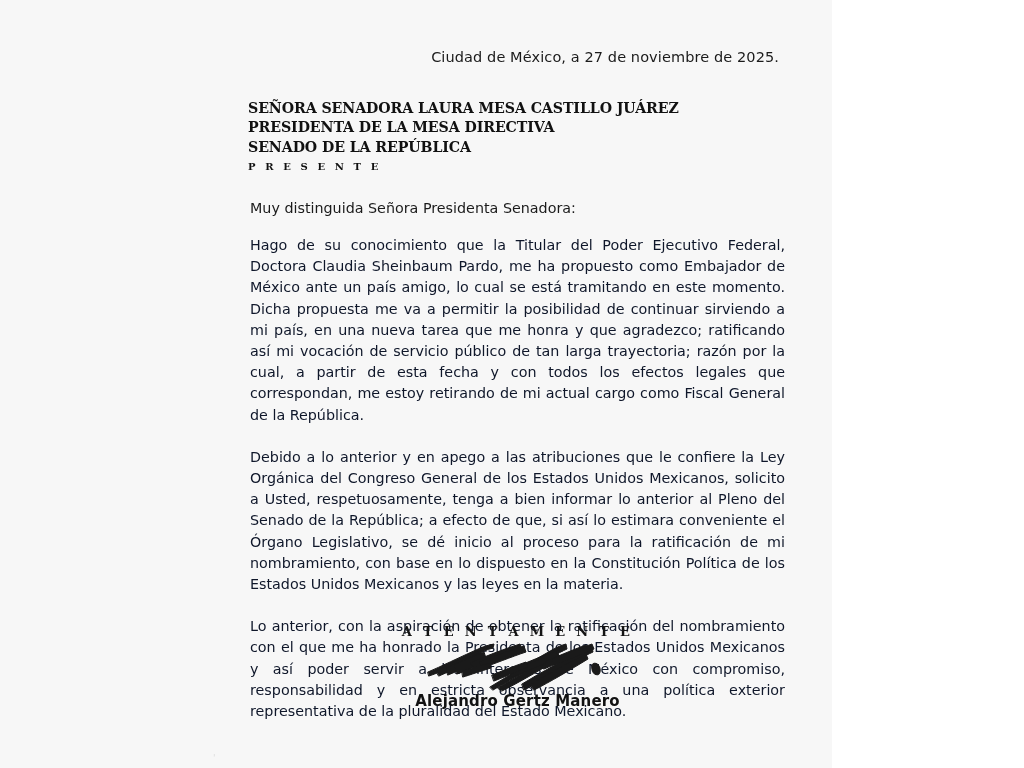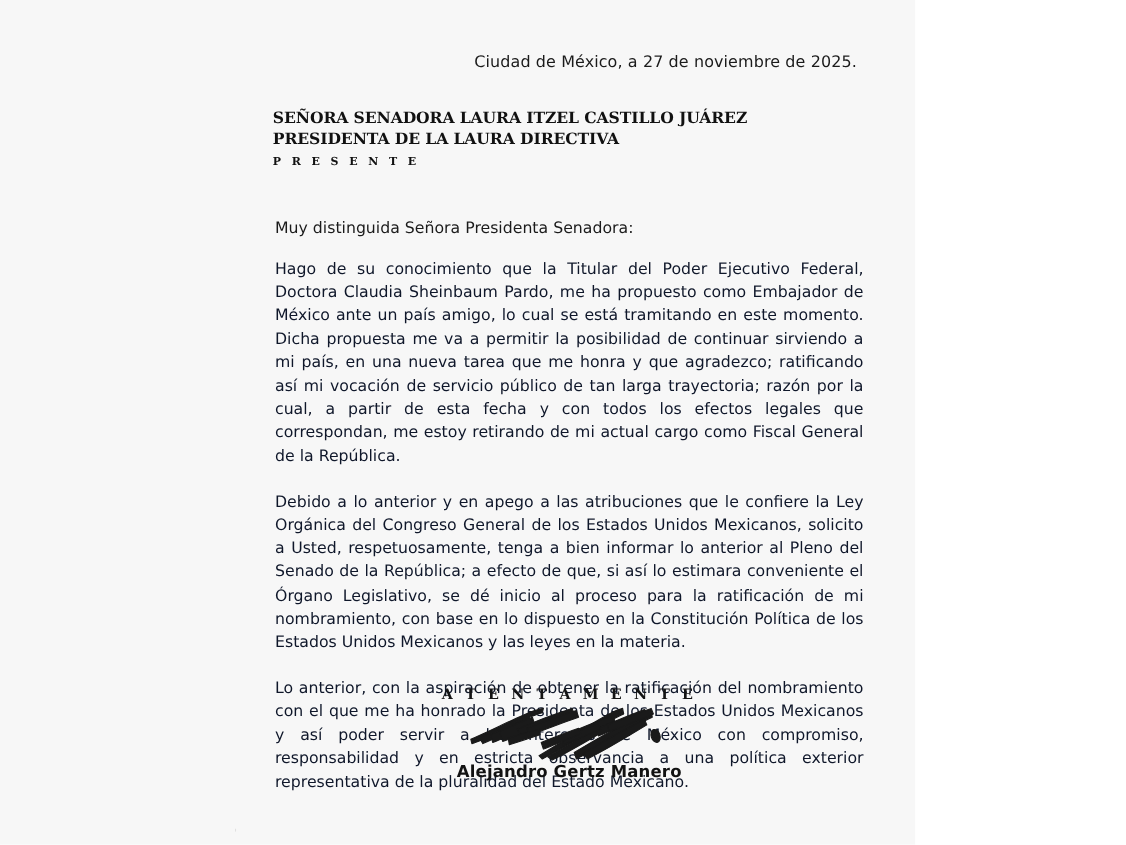--- a/index.html
+++ b/index.html
@@ -124,22 +124,23 @@
   }
 </style>
 </head>
 <body>
 
 <div id="page">
 
   <div id="date-line">Ciudad de México, a 27 de noviembre de 2025.</div>
 
   <div id="recipient-block">
-    <div class="rline">SEÑORA SENADORA LAURA ITZEL CASTILLO JUÁREZ</div>
-    <div class="rline">PRESIDENTA DE LA LAURA DIRECTIVA</div>
+    <div class="rline">SEÑORA SENADORA LAURA MESA CASTILLO JUÁREZ</div>
+    <div class="rline">PRESIDENTA DE LA MESA DIRECTIVA</div>
+    <div class="rline">SENADO DE LA REPÚBLICA</div>
     <div class="rline spaced">P R E S E N T E</div>
   </div>
 
   <div id="salutation">Muy distinguida Señora Presidenta Senadora:</div>
 
   <div id="body-text">
     <p>Hago de su conocimiento que la Titular del Poder Ejecutivo Federal, Doctora Claudia Sheinbaum Pardo, me ha propuesto como Embajador de México ante un país amigo, lo cual se está tramitando en este momento.  Dicha propuesta me va a permitir la posibilidad de continuar sirviendo a mi país, en una nueva tarea que me honra y que agradezco; ratificando así mi vocación de servicio público de tan larga trayectoria; razón por la cual, a partir de esta fecha y con todos los efectos legales que correspondan, me estoy retirando de mi actual cargo como Fiscal General de la República.</p>
     <p>Debido a lo anterior y en apego a las atribuciones que le confiere la Ley Orgánica del Congreso General de los Estados Unidos Mexicanos, solicito a Usted, respetuosamente, tenga a bien informar lo anterior al Pleno del Senado de la República; a efecto de que, si así lo estimara conveniente el Órgano Legislativo, se dé inicio al proceso para la ratificación de mi nombramiento, con base en lo dispuesto en la Constitución Política de los Estados Unidos Mexicanos y las leyes en la materia.</p>
     <p>Lo anterior, con la aspiración de obtener la ratificación del nombramiento con el que me ha honrado la Presidenta de los Estados Unidos Mexicanos y así poder servir a los intereses de México con compromiso, responsabilidad y en estricta observancia a una política exterior representativa de la pluralidad del Estado Mexicano.</p>
   </div>

